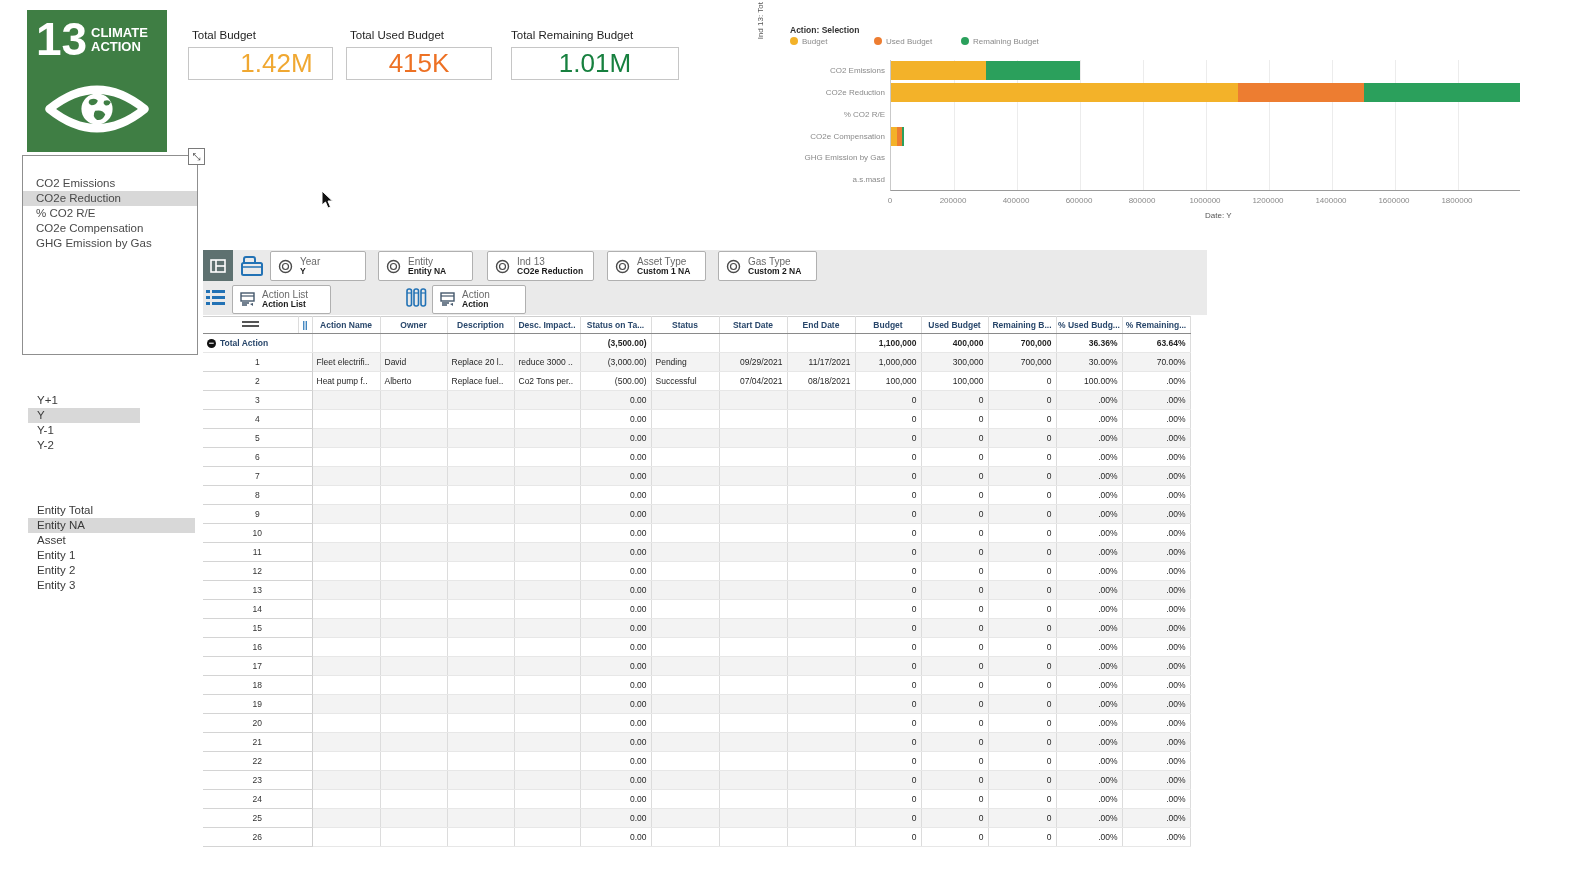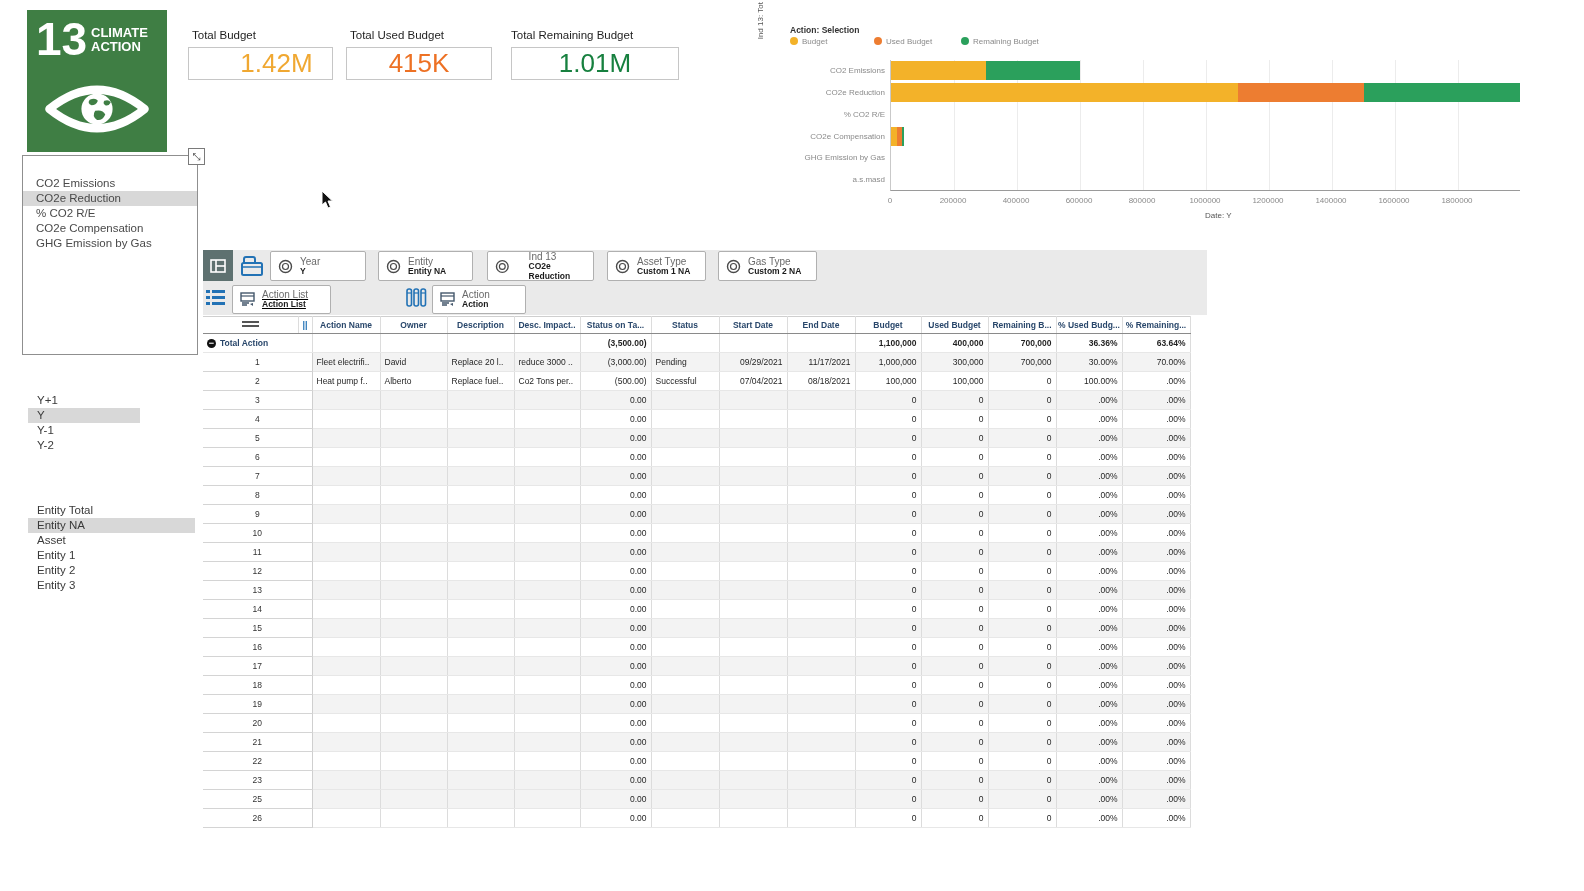--- a/index.html
+++ b/index.html
@@ -196,21 +196,21 @@
 <div class="chip" style="left:378px;top:251px;width:95px;">
   <svg width="15" height="15" viewBox="0 0 15 15">
       <circle cx="7.5" cy="7.5" r="6" fill="none" stroke="#4a4a4a" stroke-width="1.4"></circle>
       <circle cx="7.5" cy="7.5" r="3" fill="none" stroke="#4a4a4a" stroke-width="1.2"></circle>
     </svg>
   <span class="txt">
       <div class="lab">Entity</div>
       <div class="val">Entity NA</div>
     </span>
 </div>
-<div class="chip" style="left:487px;top:251px;width:107px;gap:12px;">
+<div class="chip" style="left:487px;top:251px;width:107px;">
   <svg width="15" height="15" viewBox="0 0 15 15">
       <circle cx="7.5" cy="7.5" r="6" fill="none" stroke="#4a4a4a" stroke-width="1.4"></circle>
       <circle cx="7.5" cy="7.5" r="3" fill="none" stroke="#4a4a4a" stroke-width="1.2"></circle>
     </svg>
   <span class="txt">
       <div class="lab">Ind 13</div>
       <div class="val">CO2e Reduction</div>
     </span>
 </div>
 <div class="chip" style="left:607px;top:251px;width:99px;">
@@ -237,21 +237,21 @@
 <svg class="abs" style="left:205px;top:288px;" width="21" height="21" viewBox="0 0 21 21">
   <g fill="#2272b5">
       <rect x="1" y="2" width="4" height="3"></rect>
       <rect x="7" y="2" width="13" height="3"></rect>
       <rect x="1" y="8" width="4" height="3"></rect>
       <rect x="7" y="8" width="13" height="3"></rect>
       <rect x="1" y="14" width="4" height="3"></rect>
       <rect x="7" y="14" width="13" height="3"></rect>
     </g>
 </svg>
-<div class="chip chip2" style="left:232px;top:285px;width:99px;text-decoration:underline;">
+<div class="chip chip2" style="left:232px;top:285px;width:99px;">
   <svg width="15" height="15" viewBox="0 0 15 15">
       <rect x="1" y="1" width="13" height="8" fill="none" stroke="#44576b" stroke-width="1.4"></rect>
       <line x1="1" y1="4" x2="14" y2="4" stroke="#44576b" stroke-width="1.2"></line>
       <path d="M2,11 h7 M2,13 h5" stroke="#44576b" stroke-width="1.4"></path>
       <path d="M10,12 l3,2 l0,-3 Z" fill="#44576b"></path>
     </svg>
   <span class="txt">
       <div class="lab">Action List</div>
       <div class="val">Action List</div>
     </span>
@@ -702,20 +702,36 @@
           <td class="r">0.00</td>
           <td class="l"></td>
           <td class="r"></td>
           <td class="r"></td>
           <td class="r">0</td>
           <td class="r">0</td>
           <td class="r">0</td>
           <td class="r">.00%</td>
           <td class="r">.00%</td>
         </tr>
+        <tr>
+          <td class="rownum" colspan="2">24</td>
+          <td class="l"></td>
+          <td class="l"></td>
+          <td class="l"></td>
+          <td class="l"></td>
+          <td class="r">0.00</td>
+          <td class="l"></td>
+          <td class="r"></td>
+          <td class="r"></td>
+          <td class="r">0</td>
+          <td class="r">0</td>
+          <td class="r">0</td>
+          <td class="r">.00%</td>
+          <td class="r">.00%</td>
+        </tr>
         <tr class="striped">
           <td class="rownum" colspan="2">25</td>
           <td class="l"></td>
           <td class="l"></td>
           <td class="l"></td>
           <td class="l"></td>
           <td class="r">0.00</td>
           <td class="l"></td>
           <td class="r"></td>
           <td class="r"></td>

